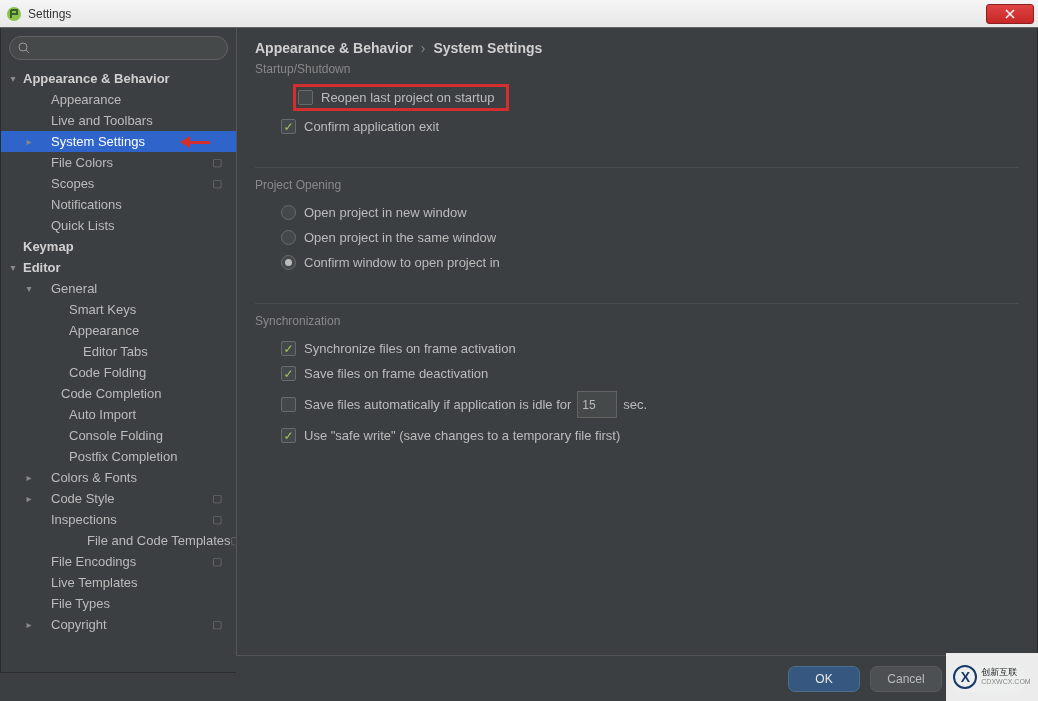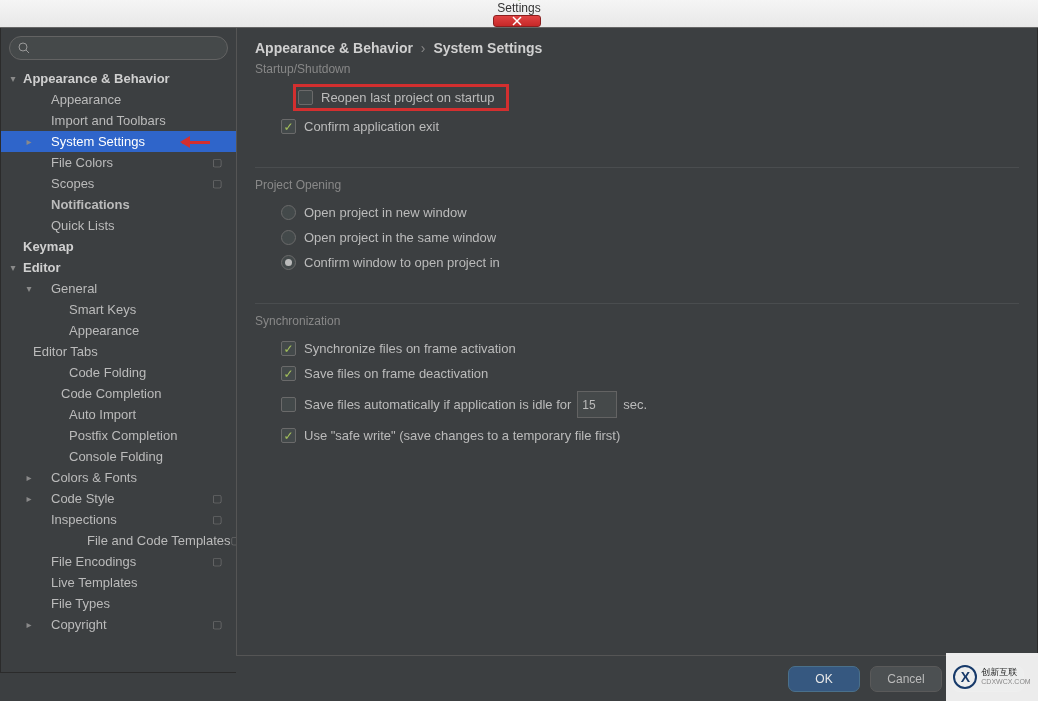--- a/index.html
+++ b/index.html
@@ -1,18 +1,18 @@
 <!DOCTYPE html>
 <html><head>
 <meta charset="utf-8">
 <style>
 * { box-sizing: border-box; margin: 0; padding: 0; font-family: "Segoe UI", Arial, sans-serif; }
 body { background: #3c3f41; color: #bbbbbb; font-size: 13px; width: 1038px; height: 701px; overflow: hidden; }
 
-.titlebar { height: 28px; background: linear-gradient(#f5f5f5,#e8e8e8); display: flex; align-items: center; border-bottom: 1px solid #666; flex-direction: column; }
+.titlebar { height: 28px; background: linear-gradient(#f5f5f5,#e8e8e8); display: flex; align-items: center; border-bottom: 1px solid #666; }
 .titlebar .appicon { width: 16px; height: 16px; margin: 0 6px; }
 .titlebar .title { color: #333; font-size: 12px; flex: 1; }
 .titlebar .closebtn { width: 48px; height: 20px; margin-right: 4px; background: linear-gradient(#e04343,#c62828); border-radius: 3px; display: flex; align-items: center; justify-content: center; color: #fff; font-size: 12px; border: 1px solid #8a1f1f; }
 
 .window-body { display: flex; height: 645px; background: #3c3f41; border: 1px solid #2b2b2b; border-top: none; }
 
 .sidebar { width: 236px; background: #3c3f41; border-right: 1px solid #555; display: flex; flex-direction: column; }
 .searchbox { margin: 8px; display: flex; align-items: center; background: #45494a; border: 1px solid #636363; border-radius: 12px; padding: 2px 8px; height: 24px; }
 .searchbox svg { flex-shrink: 0; }
 .searchbox input { flex: 1; border: none; background: transparent; color: #bbb; outline: none; font-size: 12px; margin-left: 4px; }
@@ -93,38 +93,38 @@
         <div class="tree-item lvl0 bold" style="padding-left: 22px;">
           <span class="arrow" style="margin-left: 6px; position: absolute; left: 0px;">▾</span>
           <span class="label">Appearance &amp; Behavior</span>
         </div>
         <div class="tree-item lvl1" style="padding-left: 50px;">
           <span class="arrow" style="margin-left: 22px; position: absolute; left: 0px;"></span>
           <span class="label">Appearance</span>
         </div>
         <div class="tree-item lvl1" style="padding-left: 50px;">
           <span class="arrow" style="margin-left: 22px; position: absolute; left: 0px;"></span>
-          <span class="label">Import and Toolbars</span>
+          <span class="label">Live and Toolbars</span>
         </div>
         <div class="tree-item lvl1 selected" style="padding-left: 50px;">
           <span class="arrow" style="margin-left: 22px; position: absolute; left: 0px;">▸</span>
           <span class="label">System Settings</span>
           <span class="red-arrow"></span>
         </div>
         <div class="tree-item lvl1" style="padding-left: 50px;">
           <span class="arrow" style="margin-left: 22px; position: absolute; left: 0px;"></span>
           <span class="label">File Colors</span>
           <span class="share">▢</span>
         </div>
         <div class="tree-item lvl1" style="padding-left: 50px;">
           <span class="arrow" style="margin-left: 22px; position: absolute; left: 0px;"></span>
           <span class="label">Scopes</span>
           <span class="share">▢</span>
         </div>
-        <div class="tree-item lvl1" style="padding-left: 50px; font-weight: bold;">
+        <div class="tree-item lvl1" style="padding-left: 50px;">
           <span class="arrow" style="margin-left: 22px; position: absolute; left: 0px;"></span>
           <span class="label">Notifications</span>
         </div>
         <div class="tree-item lvl1" style="padding-left: 50px;">
           <span class="arrow" style="margin-left: 22px; position: absolute; left: 0px;"></span>
           <span class="label">Quick Lists</span>
         </div>
         <div class="tree-item lvl0 bold" style="padding-left: 22px;">
           <span class="arrow" style="margin-left: 6px; position: absolute; left: 0px;"></span>
           <span class="label">Keymap</span>
@@ -138,43 +138,43 @@
           <span class="label">General</span>
         </div>
         <div class="tree-item lvl2" style="padding-left: 68px;">
           <span class="arrow" style="margin-left: 40px; position: absolute; left: 0px;"></span>
           <span class="label">Smart Keys</span>
         </div>
         <div class="tree-item lvl2" style="padding-left: 68px;">
           <span class="arrow" style="margin-left: 40px; position: absolute; left: 0px;"></span>
           <span class="label">Appearance</span>
         </div>
-        <div class="tree-item lvl2" style="padding-left: 32px;">
+        <div class="tree-item lvl2" style="padding-left: 82px;">
           <span class="arrow" style="margin-left: 40px; position: absolute; left: 0px;"></span>
           <span class="label">Editor Tabs</span>
         </div>
         <div class="tree-item lvl2" style="padding-left: 68px;">
           <span class="arrow" style="margin-left: 40px; position: absolute; left: 0px;"></span>
           <span class="label">Code Folding</span>
         </div>
         <div class="tree-item lvl2" style="padding-left: 60px;">
           <span class="arrow" style="margin-left: 40px; position: absolute; left: 0px;"></span>
           <span class="label">Code Completion</span>
         </div>
         <div class="tree-item lvl2" style="padding-left: 68px;">
           <span class="arrow" style="margin-left: 40px; position: absolute; left: 0px;"></span>
           <span class="label">Auto Import</span>
         </div>
         <div class="tree-item lvl2" style="padding-left: 68px;">
           <span class="arrow" style="margin-left: 40px; position: absolute; left: 0px;"></span>
+          <span class="label">Console Folding</span>
+        </div>
+        <div class="tree-item lvl2" style="padding-left: 68px;">
+          <span class="arrow" style="margin-left: 40px; position: absolute; left: 0px;"></span>
           <span class="label">Postfix Completion</span>
-        </div>
-        <div class="tree-item lvl2" style="padding-left: 68px;">
-          <span class="arrow" style="margin-left: 40px; position: absolute; left: 0px;"></span>
-          <span class="label">Console Folding</span>
         </div>
         <div class="tree-item lvl1" style="padding-left: 50px;">
           <span class="arrow" style="margin-left: 22px; position: absolute; left: 0px;">▸</span>
           <span class="label">Colors &amp; Fonts</span>
         </div>
         <div class="tree-item lvl1" style="padding-left: 50px;">
           <span class="arrow" style="margin-left: 22px; position: absolute; left: 0px;">▸</span>
           <span class="label">Code Style</span>
           <span class="share">▢</span>
         </div>

